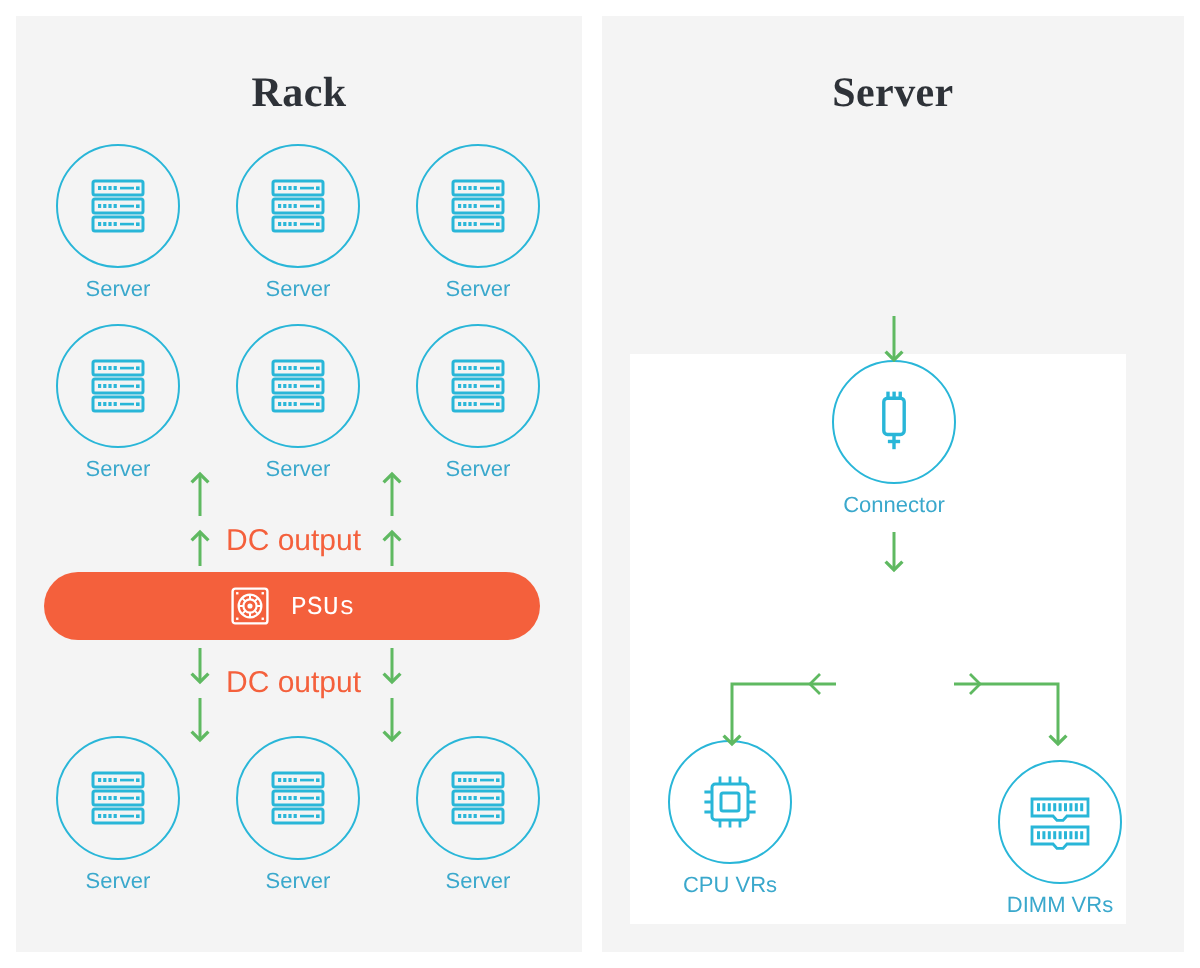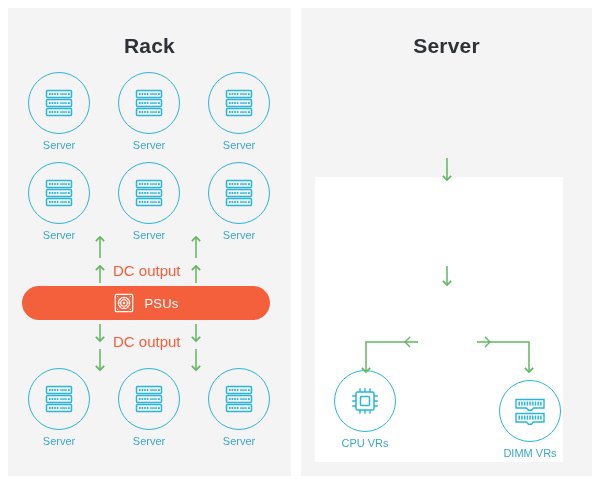--- a/index.html
+++ b/index.html
@@ -18,20 +18,21 @@
   }
   #panel-rack{left:8px;top:8px;width:283px;height:468px;}
   #panel-server{left:301px;top:8px;width:291px;height:468px;}
 
   .panel-title{
     position:absolute;left:0;right:0;top:26px;
     text-align:center;
     font-size:21px;font-weight:bold;
     color:#2e3238;
     letter-spacing:.2px;
+    font-family:Liberation Serif, serif;
   }
 
   
   #server-inner-card{
     position:absolute;left:14px;top:169px;width:248px;height:285px;
     background:#ffffff;
   }
 
   
   .node{position:absolute;width:70px;text-align:center;}
@@ -54,21 +55,21 @@
 
   
   #psu-bar{
     position:absolute;left:22px;top:286px;width:248px;height:34px;
     background:#f4603c;
     border-radius:17px;
     display:flex;align-items:center;justify-content:center;
     gap:9px;
   }
   #psu-bar .psu-text{
-    color:#ffffff;font-size:13px;letter-spacing:.2px;
+    color:#ffffff;font-size:13px;letter-spacing:.2px;font-family:Liberation Mono, monospace;
   }
 
   
   .flow-label{
     position:absolute;
     font-size:15px;
     color:#f4603c;
     white-space:nowrap;
     text-align:left;
   }
@@ -402,20 +403,37 @@
 
   <div class="flow-label" style="left:113px;top:262px;width:76px;">DC output</div>
   <div class="flow-label" style="left:113px;top:333px;width:76px;">DC output</div>
 
   <div class="panel" id="panel-server">
     <div class="panel-title">Server</div>
     <div id="server-inner-card"></div>
   </div>
 
 
+  <div class="node" style="left:412px;top:180px;">
+    <div class="circle">
+      <svg class="ic" width="30" height="34" viewBox="0 0 24 30">
+        <g fill="none" stroke="#29b6d8" stroke-width="1.5">
+          <rect x="7.5" y="4.5" width="9" height="16" rx="1.6"></rect>
+          <path d="M12 20.5 L12 27"></path>
+          <path d="M9.3 23.6 L14.7 23.6"></path>
+        </g>
+        <g fill="#29b6d8">
+          <rect x="8.6" y="1.6" width="1.5" height="3.2"></rect>
+          <rect x="11.3" y="1.6" width="1.5" height="3.2"></rect>
+          <rect x="14" y="1.6" width="1.5" height="3.2"></rect>
+        </g>
+      </svg>
+    </div>
+    <div class="node-label">Connector</div>
+  </div>
 
 
   <div class="node" style="left:330px;top:370px;text-align:center;">
     <div class="circle">
       <svg class="ic" width="32" height="32" viewBox="0 0 32 32">
         <g fill="none" stroke="#29b6d8" stroke-width="1.5">
           <rect x="7" y="7" width="18" height="18" rx="1.6"></rect>
           <rect x="11.5" y="11.5" width="9" height="9" rx="1"></rect>
         </g>
         <g stroke="#29b6d8" stroke-width="1.4">

